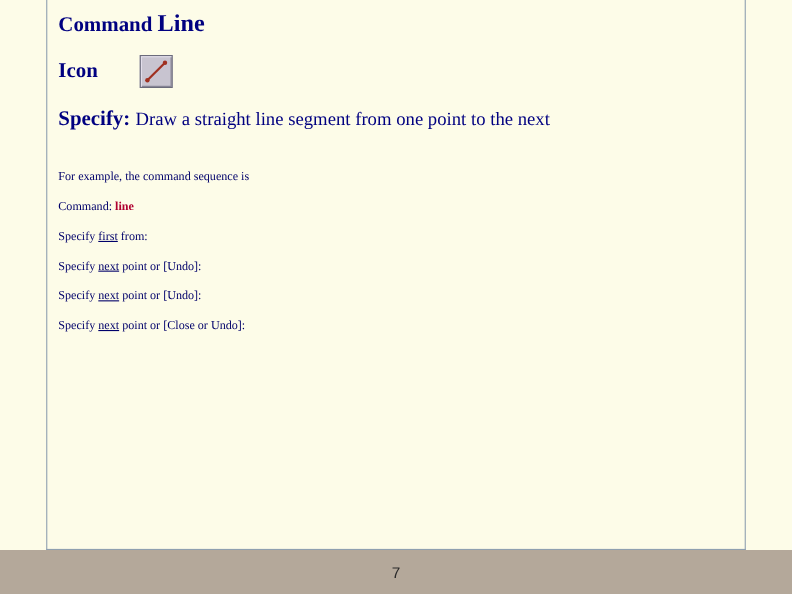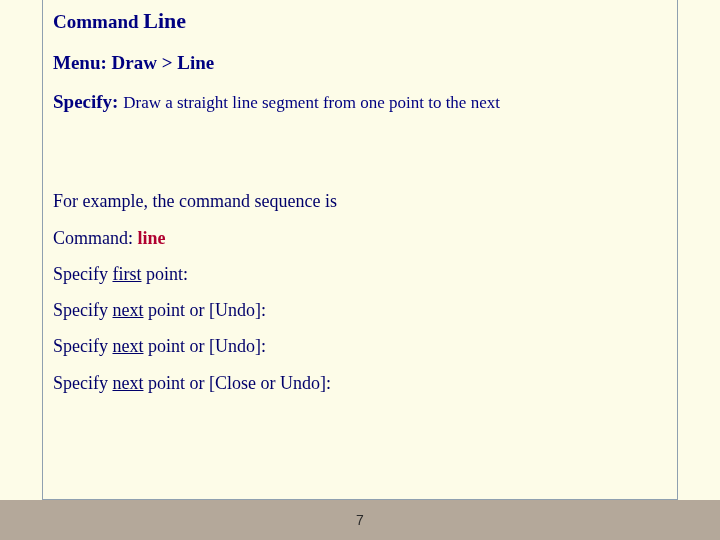--- a/index.html
+++ b/index.html
@@ -36,22 +36,22 @@
   .result-text { font-weight: normal; font-size: 17px; }
   .icon-row { display: flex; align-items: center; gap: 38px; margin: 10px 0 16px 0; }
   .icon-box {
     width: 28px; height: 28px;
     background: #c8c4d0;
     border: 1px solid #6b6b7b;
     box-shadow: inset 1px 1px 0 #e6e2ee, inset -1px -1px 0 #8a8898;
     display: flex; align-items: center; justify-content: center;
   }
   .cmd-block {
-    margin-top: 74px;
-    font-size: 18px;
+    margin-top: 33px;
+    font-size: 11px;
     line-height: 1.35;
     color: #00006a;
   }
   .cmd-block .bline { margin: 8px 0 12px 0; }
   .cmd-name { color: #b00030; font-weight: bold; }
   .under { text-decoration: underline; }
   .footer-band {
     position: absolute;
     left: 0; right: 0; bottom: 0;
     height: 40px;
@@ -67,36 +67,43 @@
 </head>
 <body>
 
 <div class="frame">
 
   <div class="row first">
     <span class="lbl">Command </span><span class="lbl linebig">Line</span>
   </div>
 
 
+  <div class="row icon-row">
+    <span class="lbl">Icon</span>
+    <span class="icon-box">
+      <svg width="24" height="24" viewBox="0 0 24 24">
+        <line x1="4" y1="20" x2="20" y2="4" stroke="#a03020" stroke-width="2"></line>
+        <circle cx="4" cy="20" r="2" fill="#a03020"></circle>
+        <circle cx="20" cy="4" r="2" fill="#a03020"></circle>
+      </svg>
+    </span>
+  </div>
 
-  <div class="row">
-    <span class="lbl">Menu: </span><span class="lbl">Draw &gt; Line</span>
-  </div>
 
   <div class="row">
     <span class="lbl">Specify: </span><span class="result-text">Draw a straight line segment from one point to the next</span>
   </div>
 
   <div class="cmd-block">
     <div class="bline">For example, the command sequence is</div>
     <div class="bline">
       <span>Command: </span><span class="cmd-name">line</span>
     </div>
     <div class="bline">
-      <span>Specify </span><span class="under">first</span><span> point:</span>
+      <span>Specify </span><span class="under">first</span><span> from:</span>
     </div>
     <div class="bline">
       <span>Specify </span><span class="under">next</span><span> point or [Undo]:</span>
     </div>
     <div class="bline">
       <span>Specify </span><span class="under">next</span><span> point or [Undo]:</span>
     </div>
     <div class="bline">
       <span>Specify </span><span class="under">next</span><span> point or [Close or Undo]:</span>
     </div>

